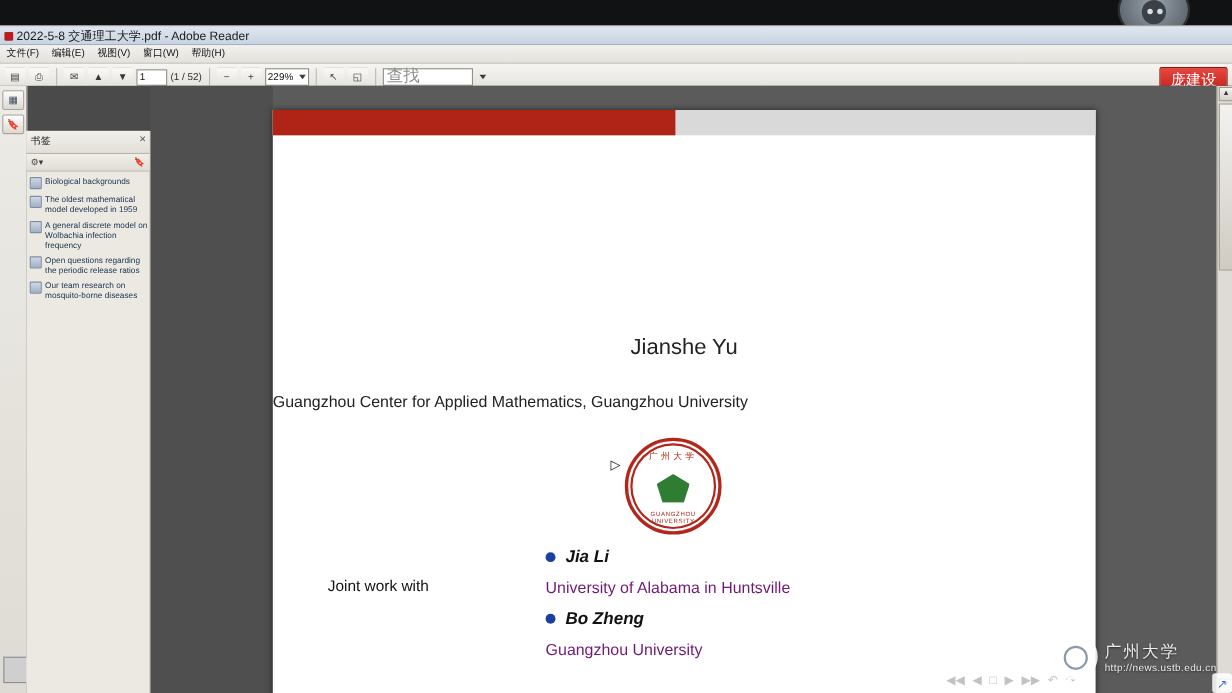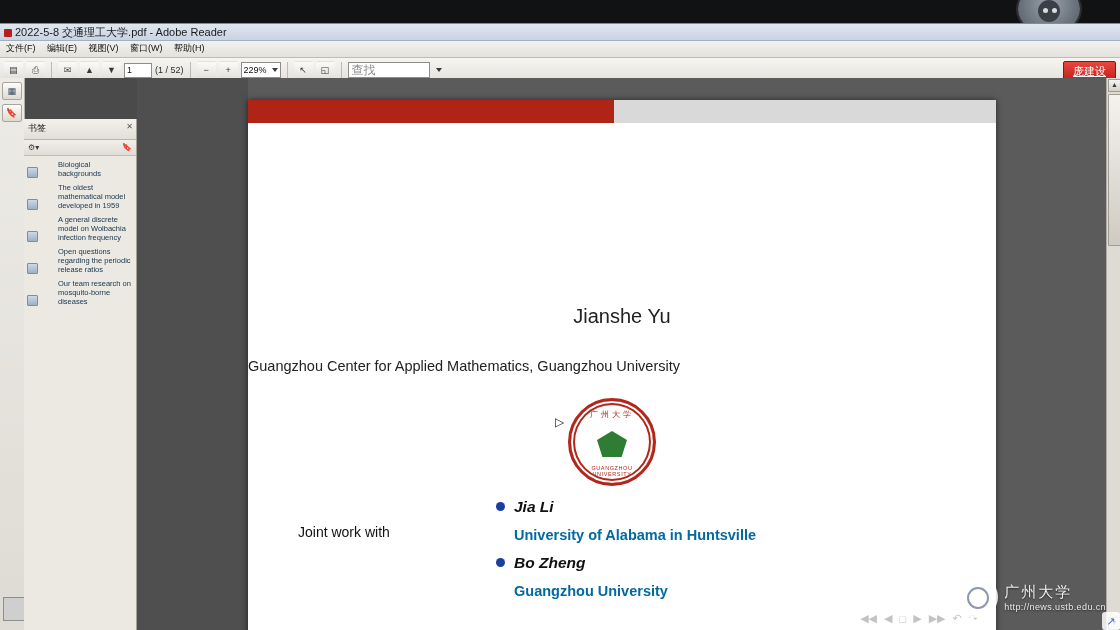--- a/index.html
+++ b/index.html
@@ -163,34 +163,34 @@
     border-left: 3px solid transparent;
     border-right: 3px solid transparent;
     border-top: 4px solid #3a3a3a;
     margin-left: 3px;
   }
   .findbox {
     height: 14px;
     width: 74px;
     border: 1px solid #908d87;
     background: #fff;
-    font-size: 12px;
+    font-size: 15px;
     color: #8d8d8d;
     padding: 0 3px;
     line-height: 14px;
   }
   .ribbon-right {
     position: absolute;
     right: 4px;
     top: 3px;
   }
   .btn-red {
     background: linear-gradient(180deg,#e8473f,#c01f18);
     color: #fff;
-    font-size: 11px;
+    font-size: 14px;
     padding: 2px 9px;
     border-radius: 2px;
     border: 1px solid #8f130d;
     cursor: default;
     text-decoration: underline;
   }
 
   
   .content {
     position: absolute;
@@ -247,22 +247,22 @@
     position: relative;
   }
   .bp-tools .mini {
     font-size: 8px; color: #3a3a3a;
   }
   .bm-list {
     padding: 4px 2px 0 3px;
   }
   .bm-item {
     display: flex;
-    align-items: flex-end;
-    gap: 20px;
+    align-items: flex-start;
+    gap: 3px;
     margin-bottom: 5px;
   }
   .bm-ico {
     flex: 0 0 auto;
     width: 9px; height: 9px;
     margin-top: 1px;
     background: linear-gradient(180deg,#cfd9e6,#9fb0c6);
     border: 1px solid #7d8ea3;
     border-radius: 1px;
   }
@@ -406,24 +406,22 @@
   }
   .collab-name {
     font-size: 15.5px;
     font-weight: bold;
     color: #111;
     line-height: 22px;
     font-style: italic;
   }
   .collab-inst {
     font-size: 14.5px;
-    color: #0369a1;
+    color: #701a75;
     line-height: 22px;
-    margin-left: 18px;
-    font-weight: bold;
   }
   .nav-dots {
     position: absolute;
     right: 18px;
     bottom: 30px;
     display: flex;
     gap: 7px;
     align-items: center;
     opacity: 0.32;
     font-size: 11px;

